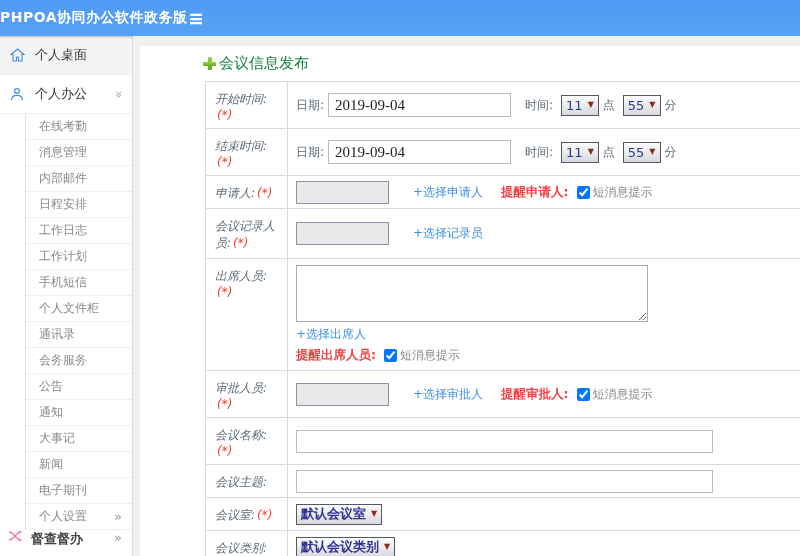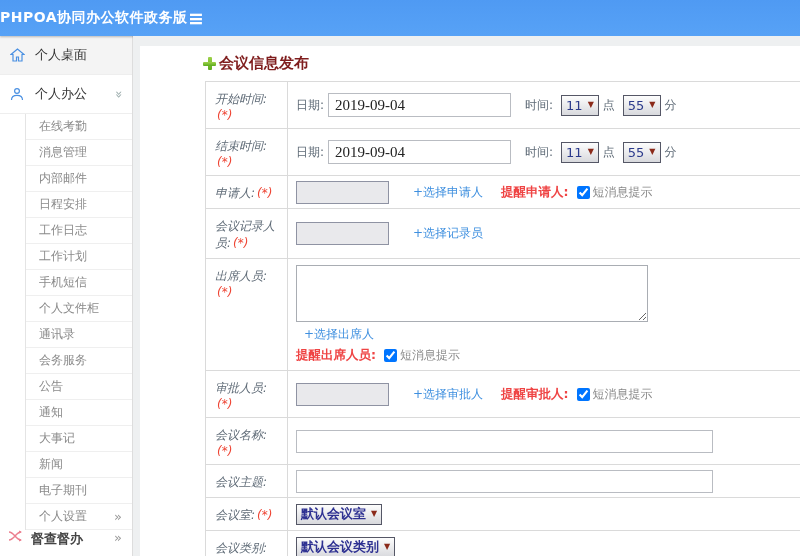--- a/index.html
+++ b/index.html
@@ -28,21 +28,21 @@
   .side-bottom .chev { margin-left:auto; color:#999; font-weight:normal; font-size:13px; }
   
   .main { flex:1; background:#eef0f1; position:relative; }
   .card { position:absolute; left:7px; top:10px; right:0; bottom:0; background:#fff; overflow:hidden; }
   .page-head { margin:8px 0 8px 63px; display:flex; align-items:center; }
   .plus-icon { width:13px; height:13px; position:relative; margin-right:3px; }
   .plus-icon::before { content:""; position:absolute; left:5px; top:0; width:4px; height:13px;
     background:linear-gradient(#9ed24a,#5cab1e); border-radius:1px; }
   .plus-icon::after { content:""; position:absolute; left:0; top:5px; width:13px; height:4px;
     background:linear-gradient(#9ed24a,#5cab1e); border-radius:1px; }
-  .page-title { font-size:15px; font-weight:bold; color:#7f1d1d; }
+  .page-title { font-size:15px; font-weight:normal; color:#15803d; }
   
   .form-table { margin-left:65px; width:740px; border-top:1px solid #dadada; border-left:1px solid #dadada; font-size:12px; }
   .frow { display:flex; border-bottom:1px solid #dadada; }
   .fl { width:82px; flex:none; border-right:1px solid #dadada; padding:9px 4px 6px 9px; color:#5f6b77;font-style:italic; }
   .req { color:#e43; margin-left:2px; }
   .fv { flex:1; padding:4px 0 4px 8px; display:flex; align-items:center; flex-wrap:wrap; }
   .fv .lbl { color:#5f6b77; margin-right:4px; }
   .date-input { width:183px; height:24px; border:1px solid #b9bcc2; font-size:15px; color:#222;
     padding:0 6px; font-family:Liberation Serif, serif; }
   .mini-select, .navy-select { display:inline-flex; align-items:center; gap:5px; height:21px;
@@ -216,21 +216,21 @@
             <input class="gray-input" style="">
             <a class="lnk">+选择记录员</a>
           </div>
         </div>
 
         <div class="frow">
           <div class="fl"><span>出席人员:</span><span class="req">(*)</span></div>
           <div class="fv stack" style="padding-top:6px;padding-bottom:6px">
             <textarea class="attendees-box" style=""></textarea>
             <div class="line">
-                <a class="lnk" style="margin-left:8px">+选择出席人</a>
+                <a class="lnk" style="margin-left:0">+选择出席人</a>
               </div>
             <div class="line">
               <span class="remind" style="margin-left:0">提醒出席人员:</span>
               <input type="checkbox" checked="" style="">
               <span class="sms">短消息提示</span>
             </div>
           </div>
         </div>
 
         <div class="frow" style="min-height:35px">

